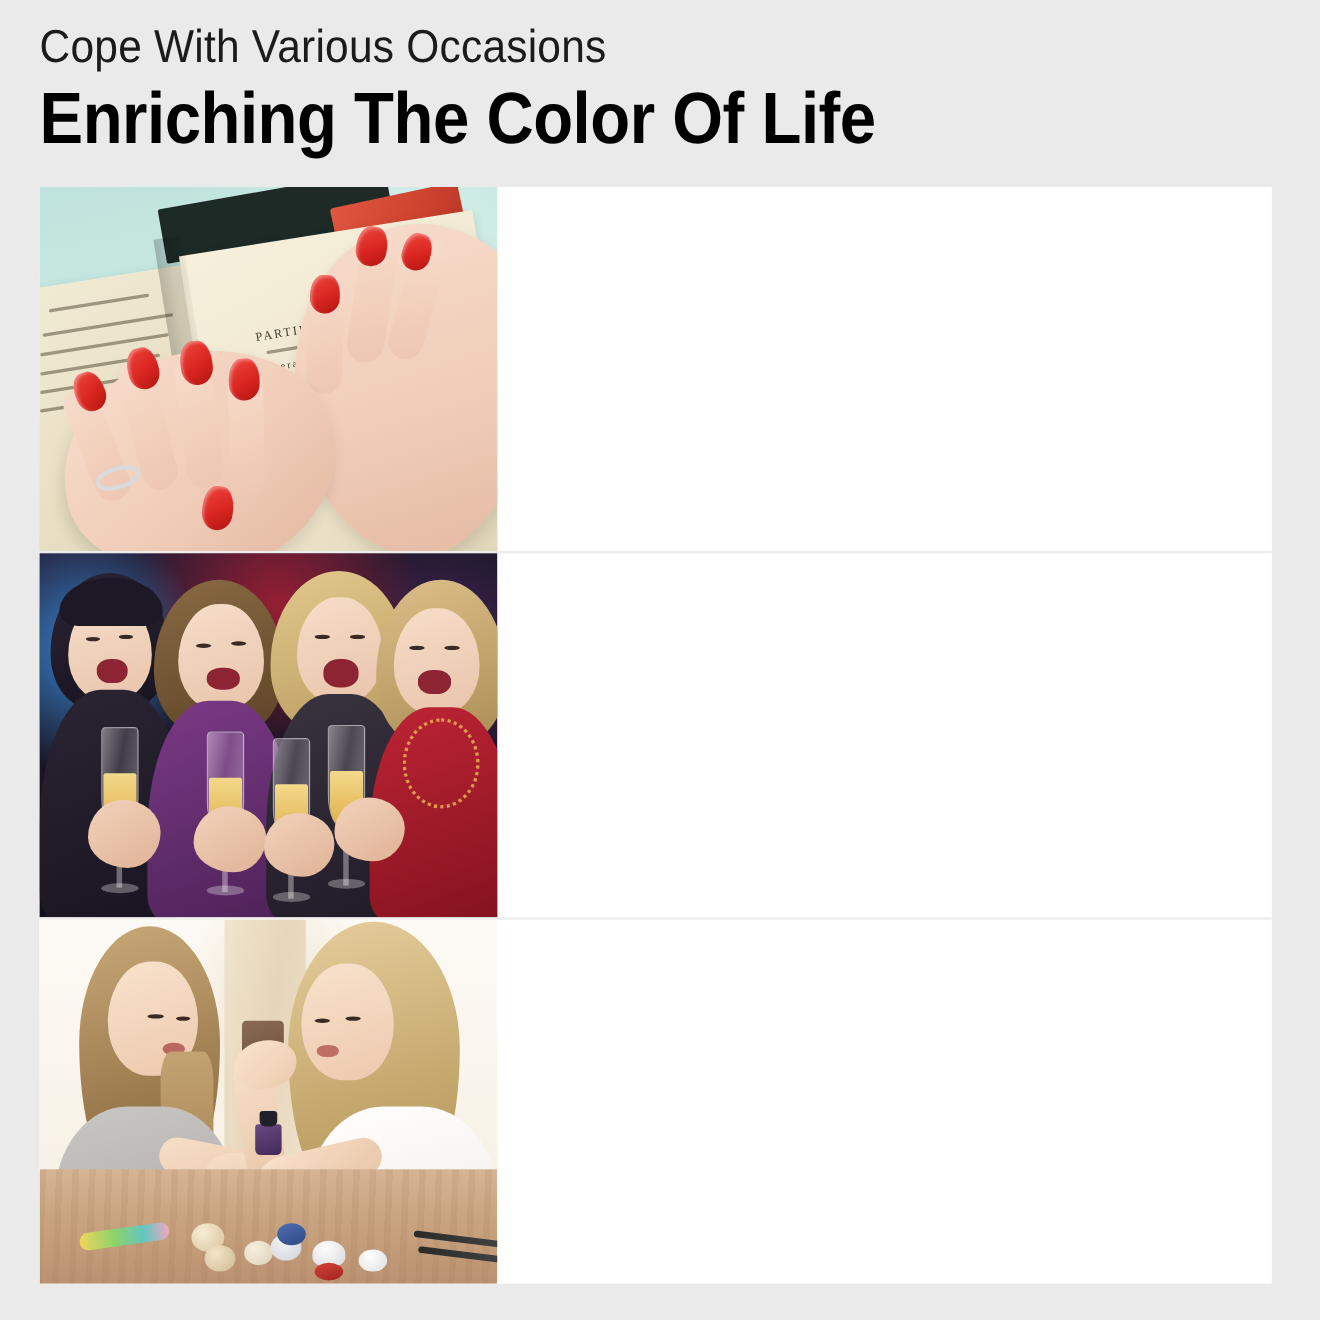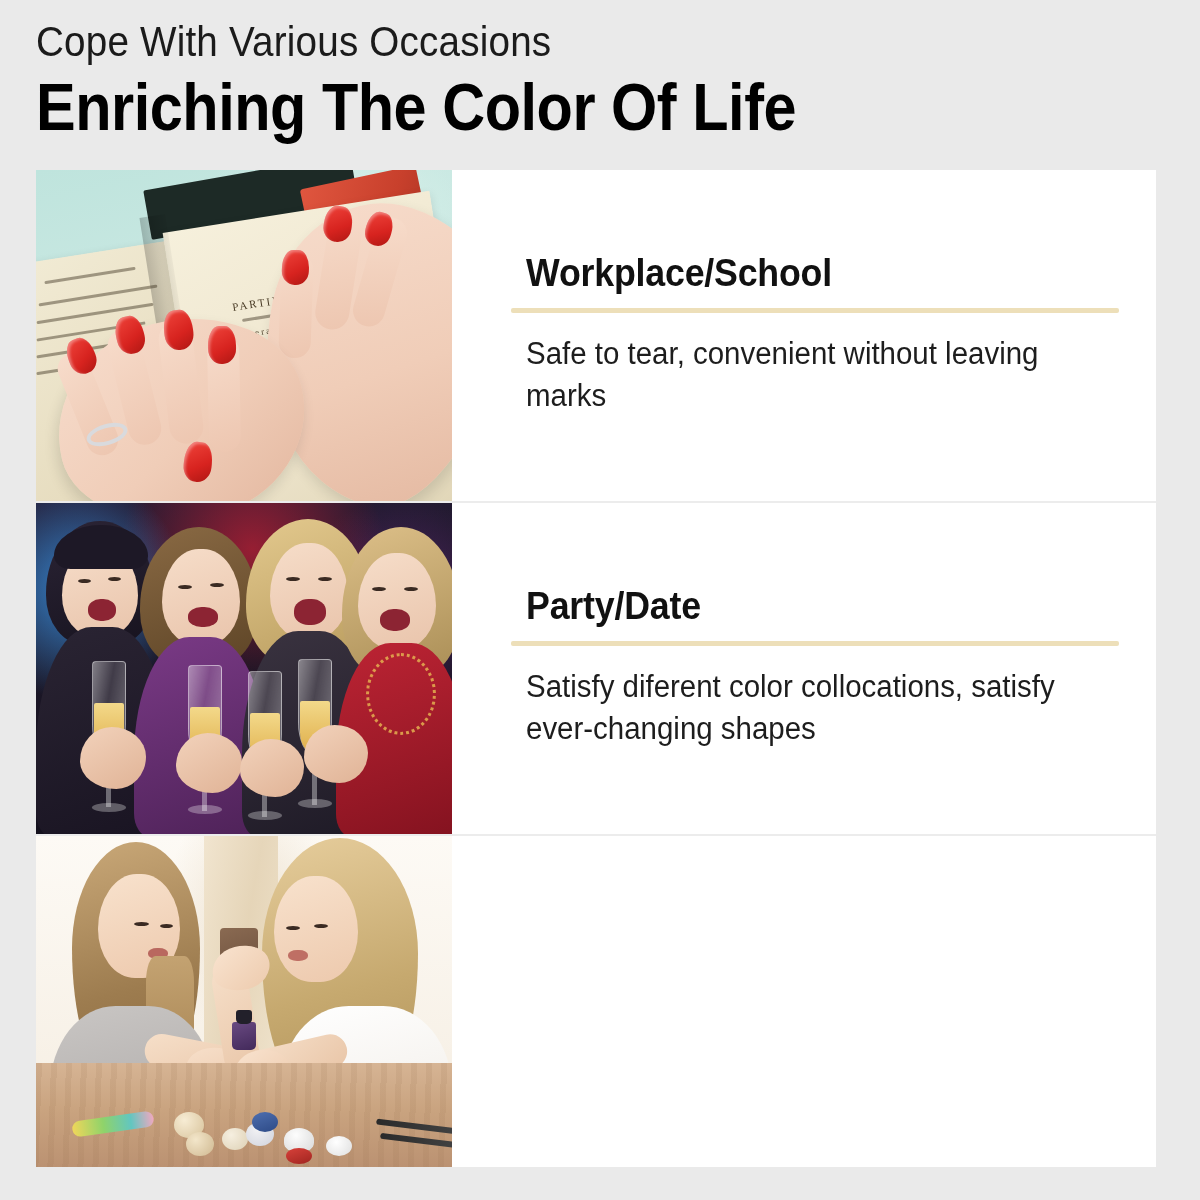--- a/index.html
+++ b/index.html
@@ -411,25 +411,20 @@
         <div class="finger" style="left:82px;top:158px;width:33px;height:118px;transform:rotate(-14deg);"></div>
         <div class="nail" style="left:80px;top:146px;width:28px;height:38px;transform:rotate(-14deg);"></div>
         <div class="finger" style="left:128px;top:152px;width:34px;height:122px;transform:rotate(-7deg);"></div>
         <div class="nail" style="left:128px;top:140px;width:29px;height:40px;transform:rotate(-7deg);"></div>
         <div class="finger" style="left:172px;top:166px;width:32px;height:116px;transform:rotate(-1deg);"></div>
         <div class="nail" style="left:172px;top:156px;width:28px;height:38px;transform:rotate(-1deg);"></div>
         <div class="nail" style="left:148px;top:272px;width:28px;height:40px;transform:rotate(6deg);"></div>
         <div class="ring" style="left:50px;top:254px;"></div>
       </div>
 
-      <div class="text-col">
-        <div class="item-title">Workplace/School</div>
-        <div class="rule"></div>
-        <div class="item-desc">Safe to tear, convenient without leaving marks</div>
-      </div>
     </div>
 
     <div class="row">
       <div class="photo ph-party">
 
         <div class="hair" style="left:10px;top:18px;width:108px;height:124px;background:linear-gradient(160deg,#2a2franslate,#1a1622);background:linear-gradient(160deg,#2b2435 0%,#17131f 100%);"></div>
         <div class="head" style="left:26px;top:42px;width:76px;height:92px;"></div>
         <div class="hair" style="left:18px;top:22px;width:94px;height:44px;background:#1d1826;border-radius:50% 50% 18% 18%/70% 70% 30% 30%;"></div>
         <div class="eye" style="left:42px;top:76px;width:13px;"></div>
         <div class="eye" style="left:72px;top:74px;width:13px;"></div>
@@ -481,25 +476,20 @@
           </div>
         <div class="stem" style="left:276px;top:250px;"></div>
         <div class="foot" style="left:262px;top:296px;"></div>
 
         <div class="hand" style="left:44px;top:224px;width:66px;height:62px;background:linear-gradient(150deg,#f2d2bb,#e0b396);"></div>
         <div class="hand" style="left:140px;top:230px;width:66px;height:60px;background:linear-gradient(150deg,#f2d2bb,#e0b396);"></div>
         <div class="hand" style="left:204px;top:236px;width:64px;height:58px;background:linear-gradient(150deg,#f2d2bb,#e0b396);"></div>
         <div class="hand" style="left:268px;top:222px;width:64px;height:58px;background:linear-gradient(150deg,#f2d2bb,#e0b396);"></div>
       </div>
 
-      <div class="text-col">
-        <div class="item-title">Party/Date</div>
-        <div class="rule"></div>
-        <div class="item-desc">Satisfy diferent color collocations, satisfy ever-changing shapes</div>
-      </div>
     </div>
 
     <div class="row">
       <div class="photo ph-diy">
         <div class="diy-wall"></div>
         <div class="diy-curtain"></div>
         <div class="diy-pot"></div>
 
         <div class="diy-hair" style="left:36px;top:6px;width:128px;height:230px;background:linear-gradient(165deg,#c9a878 0%,#9d7c4f 62%,#8b6a40 100%);"></div>
         <div class="diy-girl-head" style="left:62px;top:38px;width:82px;height:104px;"></div>

